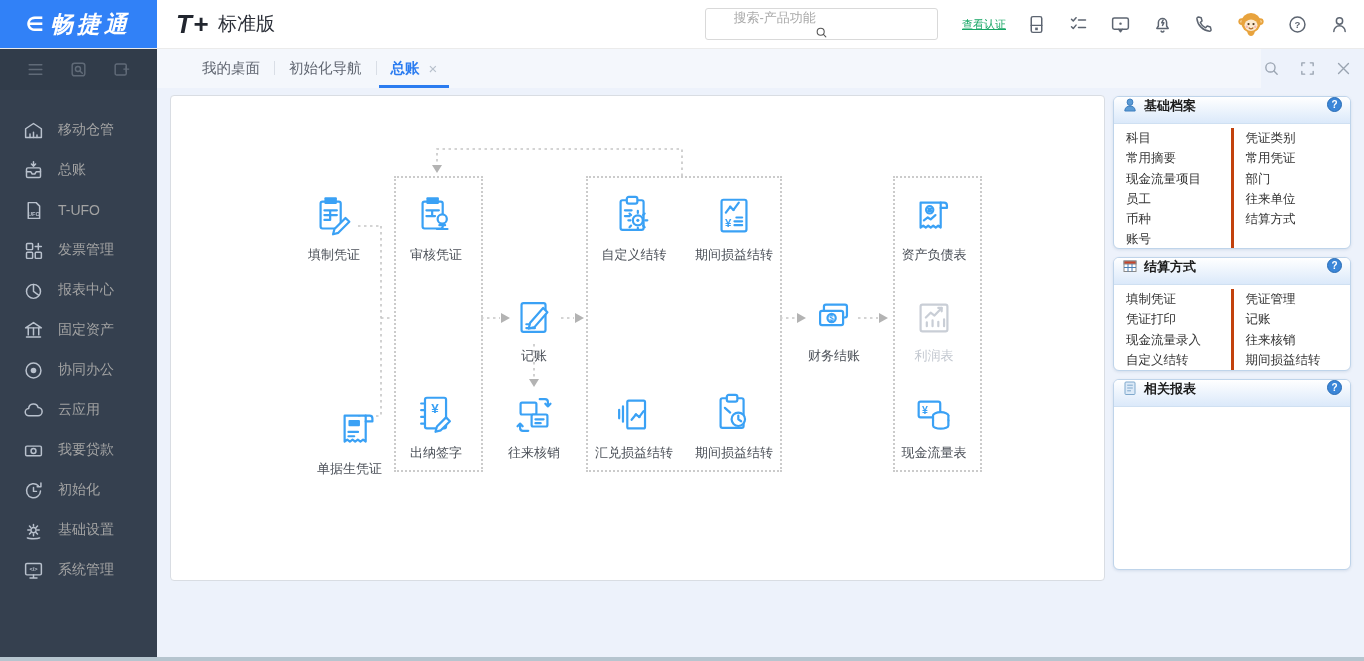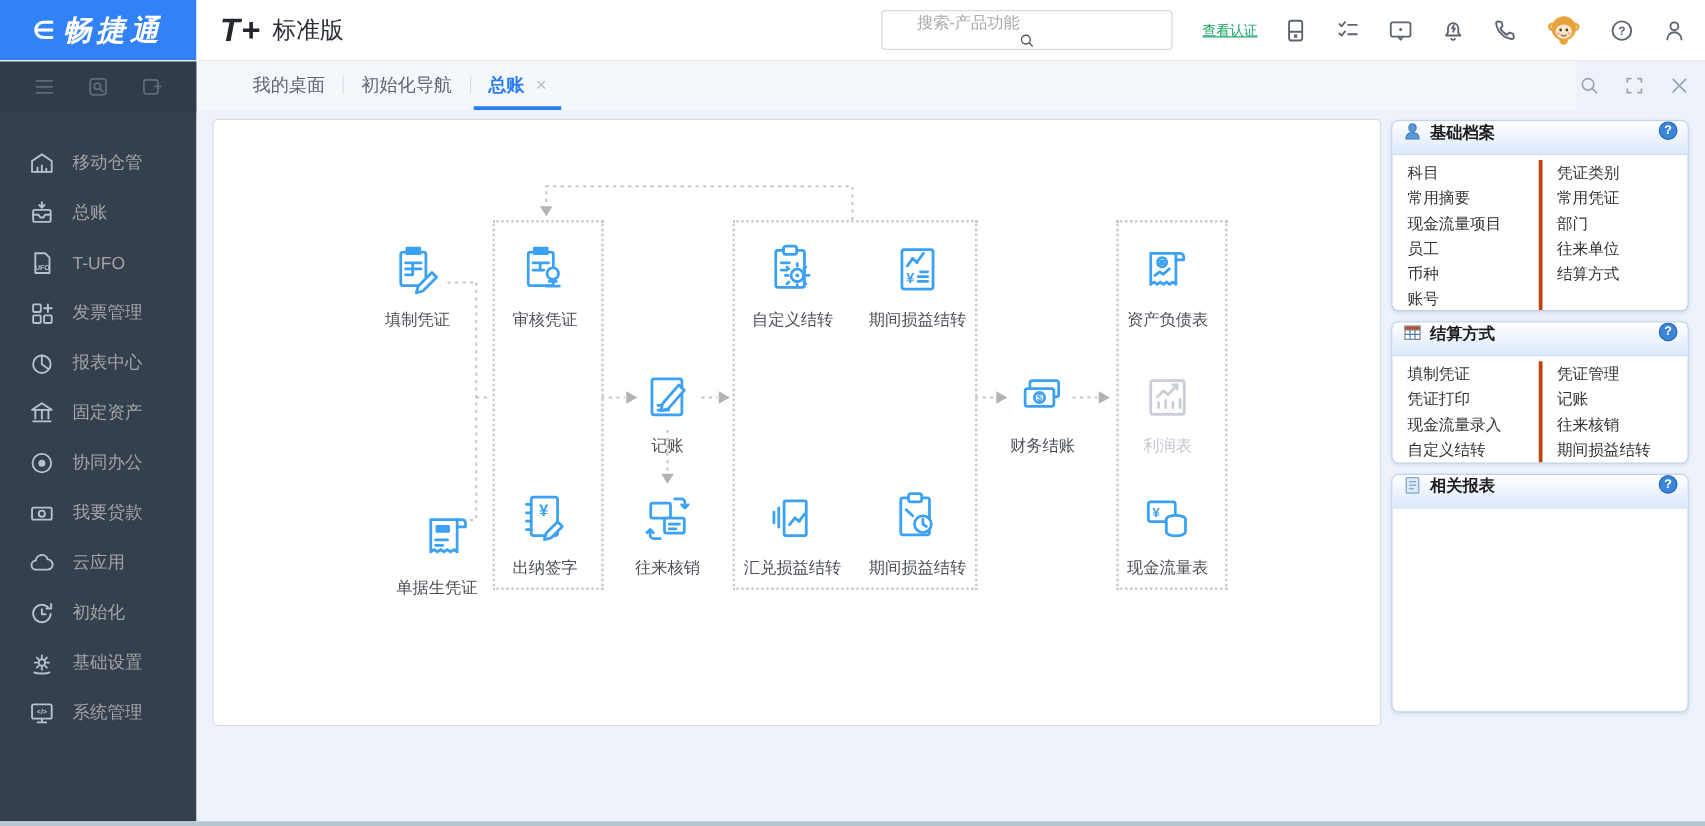--- a/index.html
+++ b/index.html
@@ -239,33 +239,33 @@
           <svg width="21" height="21" viewBox="0 0 24 24" fill="none" stroke="#b9c1cd" stroke-width="1.7" stroke-linecap="round" stroke-linejoin="round">
             <circle cx="12" cy="12" r="8.5"></circle>
             <circle cx="12" cy="12" r="3.2" fill="#b9c1cd" stroke="none"></circle>
           </svg>
         </span>
         <span>协同办公</span>
       </div>
       <div class="side-item">
         <span class="ic">
           <svg width="21" height="21" viewBox="0 0 24 24" fill="none" stroke="#b9c1cd" stroke-width="1.7" stroke-linecap="round" stroke-linejoin="round">
+            <path d="M7 18a4.2 4.2 0 0 1-.5-8.4 5.5 5.5 0 0 1 10.8-1A4.2 4.2 0 0 1 17 18z"></path>
+          </svg>
+        </span>
+        <span>云应用</span>
+      </div>
+      <div class="side-item">
+        <span class="ic">
+          <svg width="21" height="21" viewBox="0 0 24 24" fill="none" stroke="#b9c1cd" stroke-width="1.7" stroke-linecap="round" stroke-linejoin="round">
             <rect x="3" y="7" width="18" height="11" rx="1.5"></rect>
             <circle cx="12" cy="12.5" r="2.8"></circle>
           </svg>
         </span>
         <span>我要贷款</span>
-      </div>
-      <div class="side-item">
-        <span class="ic">
-          <svg width="21" height="21" viewBox="0 0 24 24" fill="none" stroke="#b9c1cd" stroke-width="1.7" stroke-linecap="round" stroke-linejoin="round">
-            <path d="M7 18a4.2 4.2 0 0 1-.5-8.4 5.5 5.5 0 0 1 10.8-1A4.2 4.2 0 0 1 17 18z"></path>
-          </svg>
-        </span>
-        <span>云应用</span>
       </div>
       <div class="side-item">
         <span class="ic">
           <svg width="21" height="21" viewBox="0 0 24 24" fill="none" stroke="#b9c1cd" stroke-width="1.7" stroke-linecap="round" stroke-linejoin="round">
             <path d="M20 12.5a8 8 0 1 1-2.5-6"></path>
             <path d="M20.5 3.5v4.3h-4.3"></path>
             <path d="M12 8.5v4.5h3.4"></path>
           </svg>
         </span>
         <span>初始化</span>

